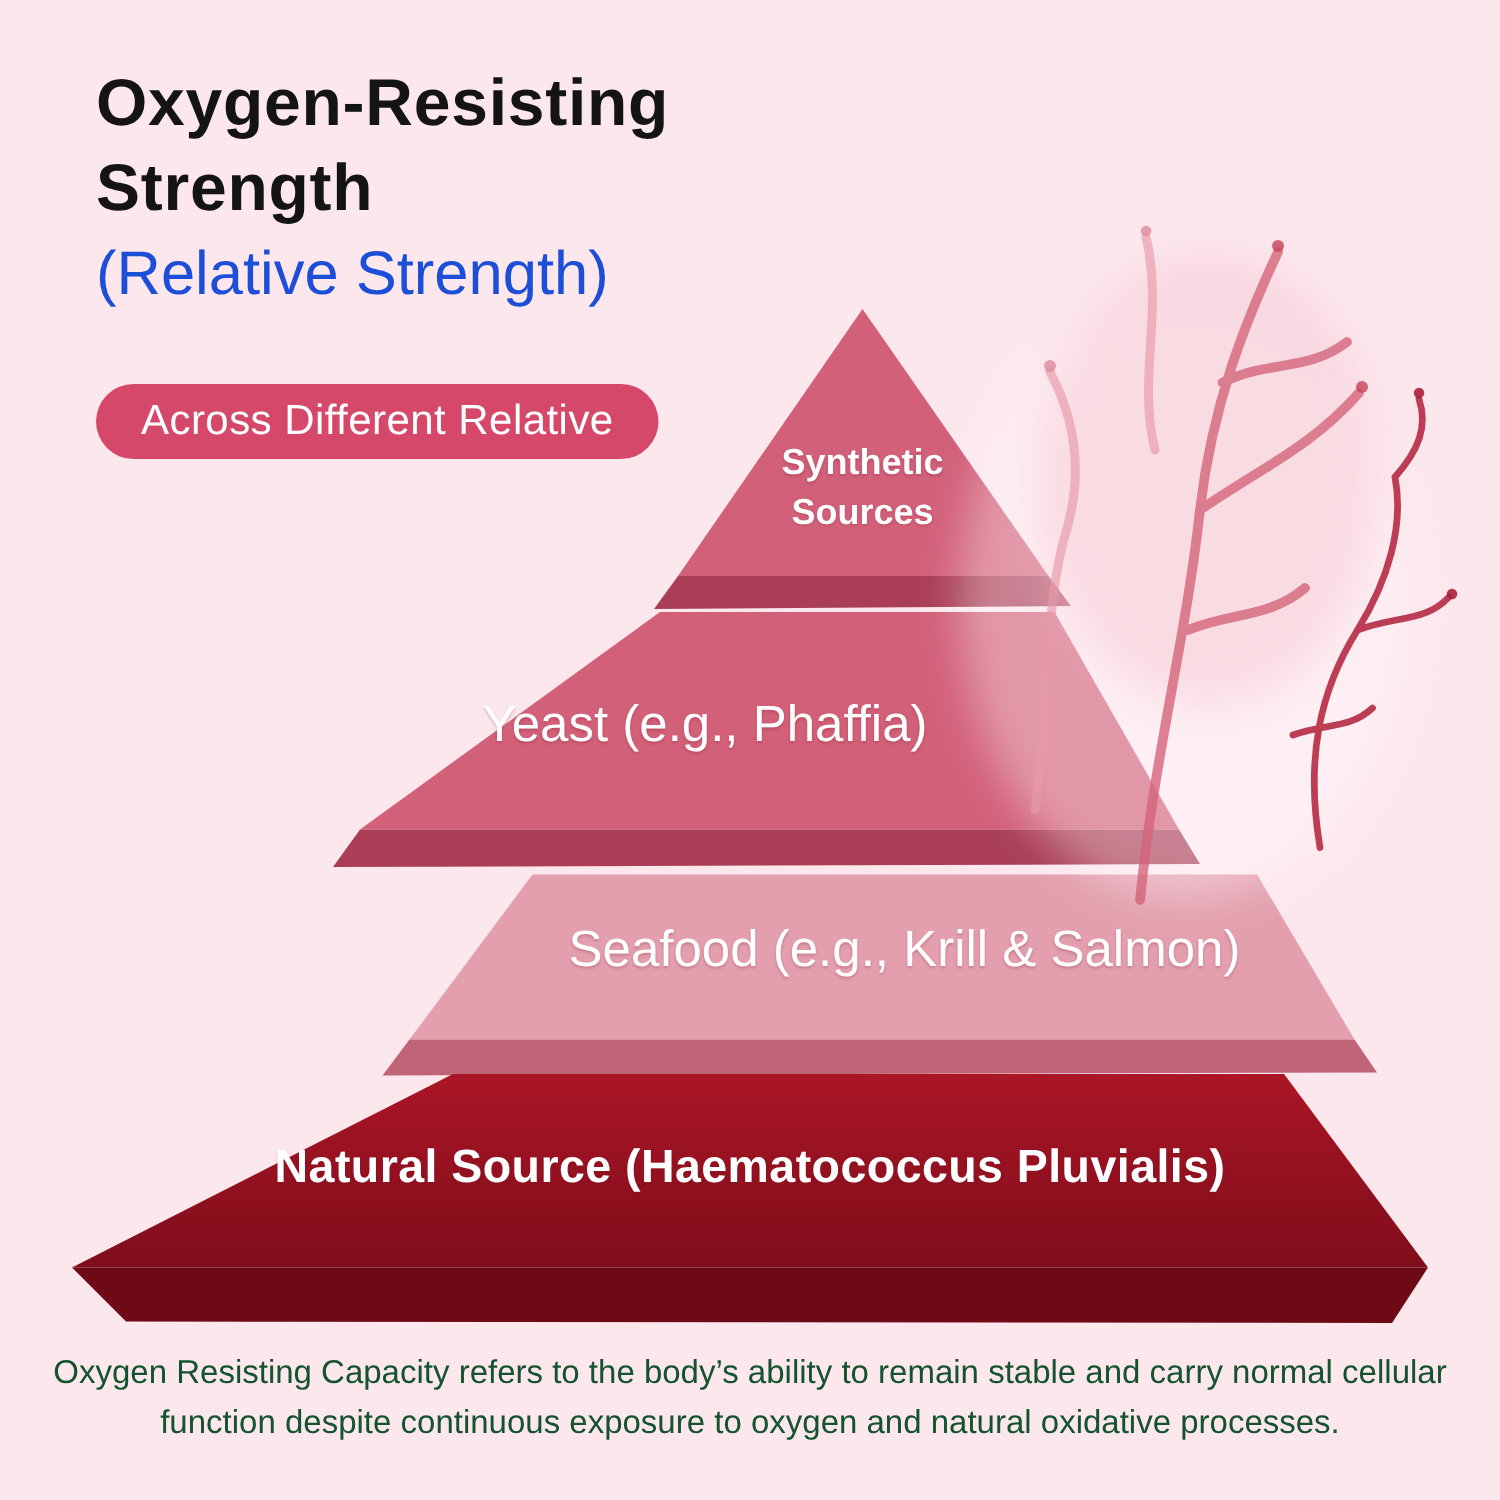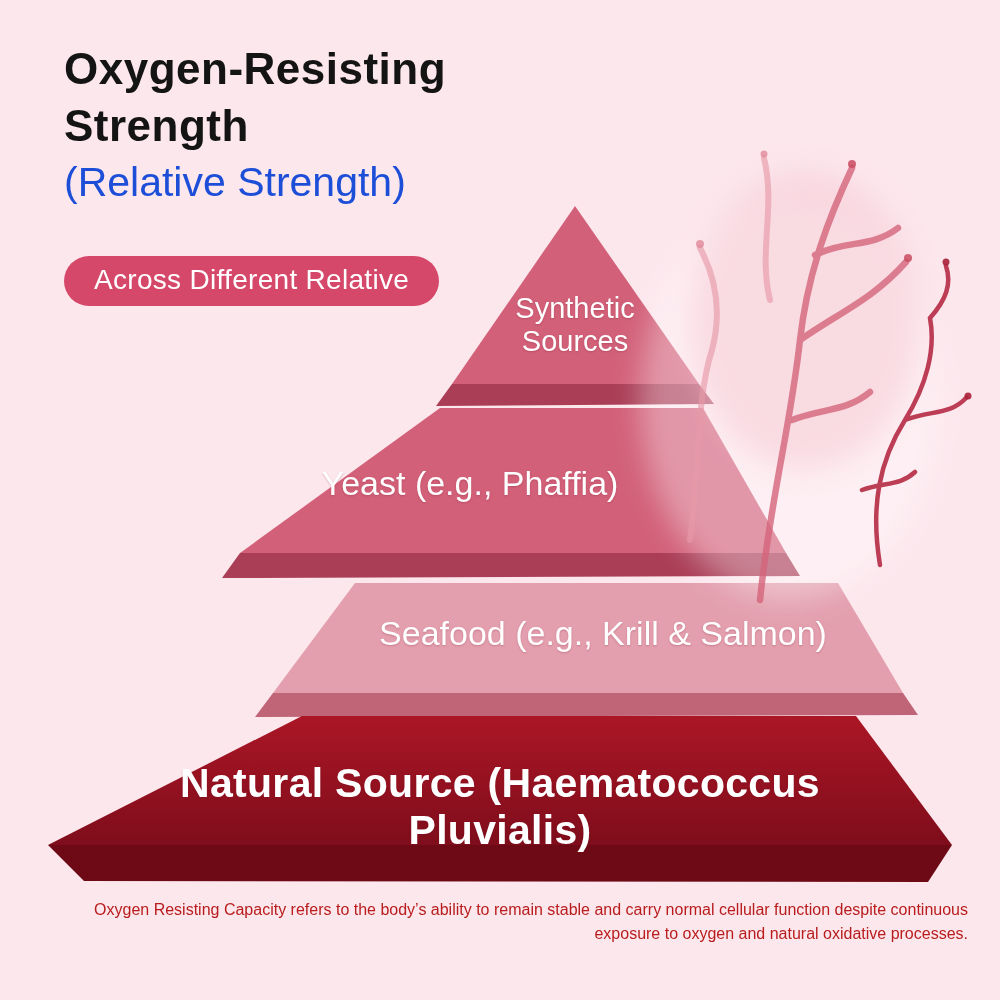--- a/index.html
+++ b/index.html
@@ -19,27 +19,27 @@
     position:absolute;left:64px;top:256px;z-index:3;
     background:#d6486a;color:#ffffff;
     font-size:28px;font-weight:400;
     padding:8px 30px 10px 30px;border-radius:28px;
     letter-spacing:0.3px;
   }
   .tier-label{
     position:absolute;z-index:2;color:#ffffff;text-align:center;
     text-shadow:0 1px 2px rgba(120,20,40,0.25);
   }
-  .tier-label.t1{left:495px;top:292px;width:160px;font-size:29px;font-weight:400;line-height:33px;}
+  .tier-label.t1{left:495px;top:292px;width:160px;font-size:24px;font-weight:700;line-height:33px;}
   .tier-label.t2{left:270px;top:464px;width:400px;font-size:34px;font-weight:500;}
   .tier-label.t3{left:353px;top:614px;width:500px;font-size:34px;font-weight:500;}
-  .tier-label.t4{left:100px;top:760px;width:800px;font-size:41px;font-weight:700;letter-spacing:0.3px;}
+  .tier-label.t4{left:100px;top:760px;width:800px;font-size:31px;font-weight:700;letter-spacing:0.3px;}
   .footer-text{
     position:absolute;left:32px;top:898px;width:936px;z-index:3;
-    text-align:right;font-size:16px;line-height:1.5;color:#b91c1c;margin:0;
+    text-align:center;font-size:22px;line-height:1.5;color:#14532d;margin:0;
   }
 </style>
 </head>
 <body>
 
 <div class="canvas">
 
   <div class="title-block">
     <div class="title-line">Oxygen-Resisting</div>
     <div class="title-line">Strength</div>

